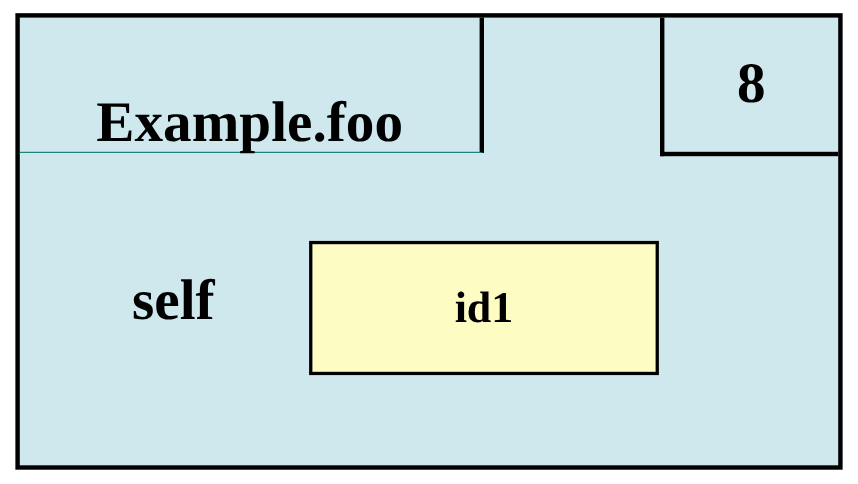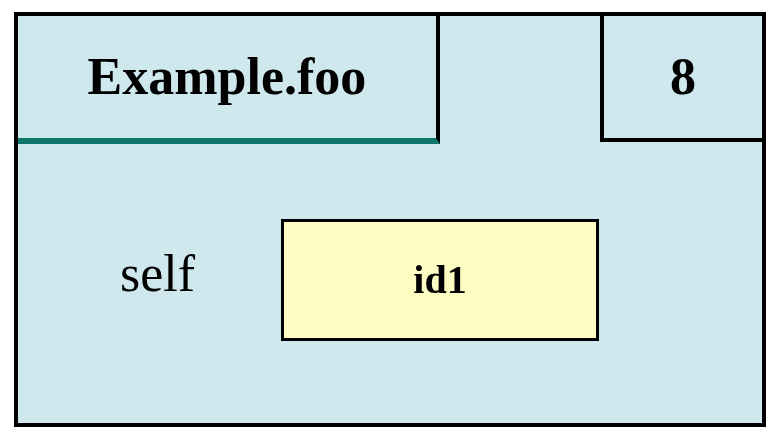--- a/index.html
+++ b/index.html
@@ -27,23 +27,23 @@
   }
 
   
   .header-left {
     position: absolute;
     left: 0;
     top: 0;
     width: 418px;
     height: 122px;
     border-right: 4px solid #000;
-    border-bottom: 6px solid #0f766e;
+    border-bottom: 1px solid #0f766e;
     display: flex;
-    align-items: center;
+    align-items: flex-end;
     justify-content: center;
     box-sizing: content-box;
   }
 
   
   .header-right {
     position: absolute;
     right: 0;
     top: 0;
     width: 158px;
@@ -66,20 +66,21 @@
   }
 
   
   .var-name {
     position: absolute;
     left: 102px;
     top: 232px;
     font-size: 52px;
     color: #000;
     line-height: 1;
+    font-weight: bold;
   }
 
   
   .value-box {
     position: absolute;
     left: 263px;
     top: 203px;
     width: 312px;
     height: 116px;
     background: #fdfcc3;

